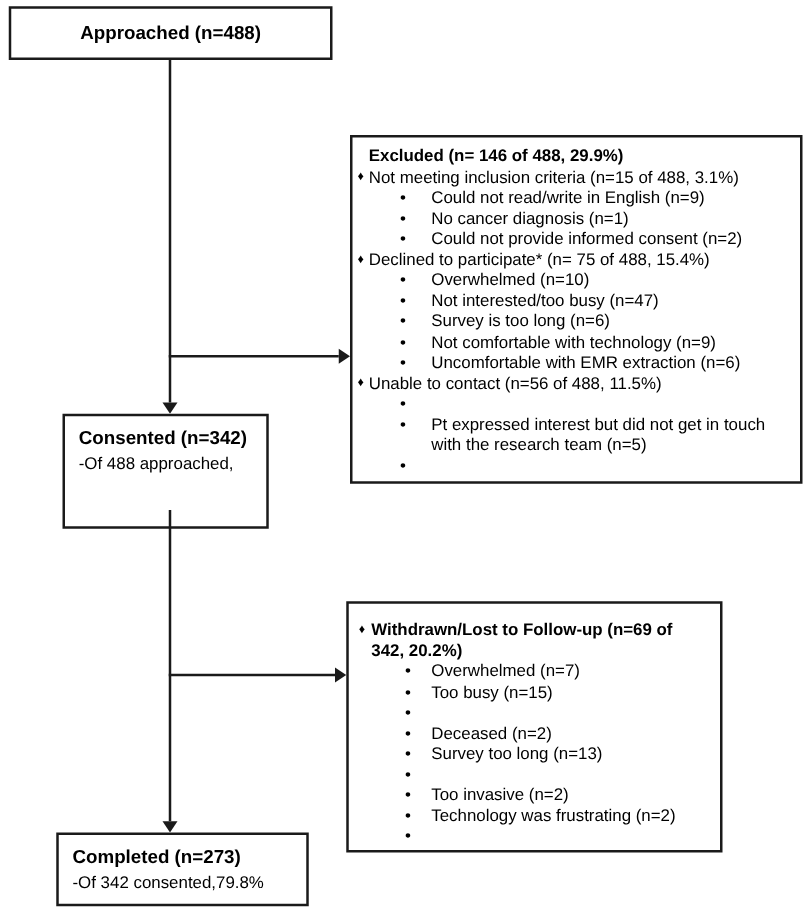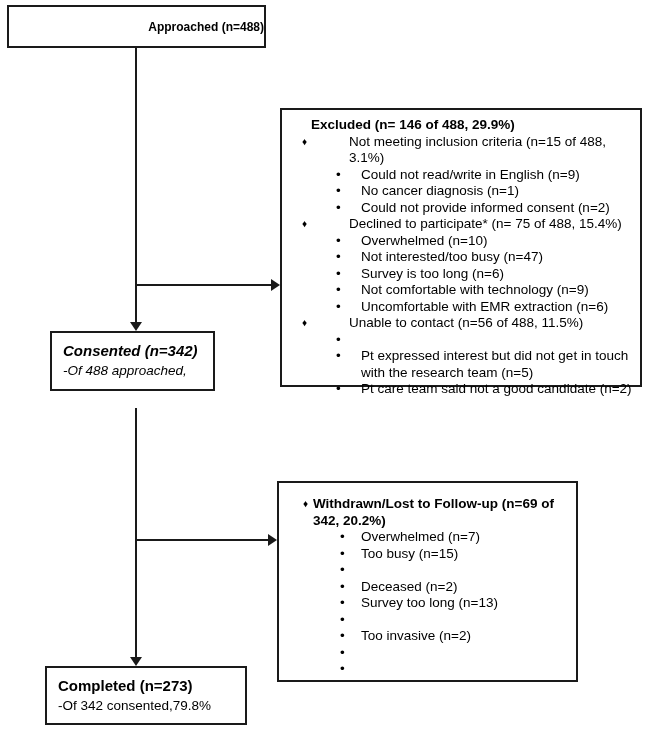--- a/index.html
+++ b/index.html
@@ -19,53 +19,53 @@
   .box {
     position: absolute;
     box-sizing: border-box;
     border: 2px solid #1a1a1a;
     background: #ffffff;
   }
   
   .node-center {
     display: flex;
     align-items: center;
-    justify-content: flex-end;
-    font-weight: bold;
-    font-size: 12px;
+    justify-content: center;
+    font-weight: bold;
+    font-size: 15px;
   }
   .node-left {
     font-size: 13.5px;
     line-height: 19px;
     padding: 8px 6px 0 11px;
   }
   .node-left .t {
     font-weight: bold;
     font-size: 15px;
     line-height: 20px;
   }
   
   .listbox {
     font-size: 13.5px;
     line-height: 16.5px;
-    padding: 7px 8px 0 20px;
+    padding: 7px 8px 0 4px;
   }
   .lb-title {
     font-weight: bold;
     padding-left: 9px;
   }
   .l1 { display: flex; }
   .l1 .b {
     flex: none;
     width: 9px;
     font-size: 10px;
     line-height: 16.5px;
     text-align: left;
   }
-  .l1 .t { flex: 1; margin-left: 38px; }
+  .l1 .t { flex: 1; }
   .l2 { display: flex; padding-left: 34px; }
   .l2 .b {
     flex: none;
     width: 25px;
     line-height: 16.5px;
   }
   .l2 .t { flex: 1; }
   
   .w1 { display: flex; padding-left: 4px; }
   .w1 .b {
@@ -170,25 +170,24 @@
     </div>
     <div class="l2">
       <span class="b">•</span>
     </div>
     <div class="l2">
       <span class="b">•</span>
       <span class="t">Pt expressed interest but did not get in touch with the research team (n=5)</span>
     </div>
     <div class="l2">
       <span class="b">•</span>
-      <span class="t">Pt care team said not a good candidate (n=2)</span>
-    </div>
-  </div>
-
-  <div class="box node-left" style="left:50px; top:331px; width:165px; height:60px;font-style:italic;">
+    </div>
+  </div>
+
+  <div class="box node-left" style="left:50px; top:331px; width:165px; height:92px;">
     <div class="t">Consented (n=342)</div>
     <div>-Of 488 approached,</div>
   </div>
 
   <div class="vline" style="left:135px; top:408px; height:249px;"></div>
   <div class="arrow-down" style="left:130px; top:657px;"></div>
 
   <div class="hline" style="left:135px; top:539px; width:133px;"></div>
   <div class="arrow-right" style="left:268px; top:534px;"></div>
 
@@ -218,20 +217,21 @@
     </div>
     <div class="w2">
       <span class="b">•</span>
     </div>
     <div class="w2">
       <span class="b">•</span>
       <span class="t">Too invasive (n=2)</span>
     </div>
     <div class="w2">
       <span class="b">•</span>
+      <span class="t">Technology was frustrating (n=2)</span>
     </div>
     <div class="w2">
       <span class="b">•</span>
     </div>
   </div>
 
   <div class="box node-left" style="left:45px; top:666px; width:202px; height:59px;">
     <div class="t">Completed (n=273)</div>
     <div>-Of 342 consented,79.8%</div>
   </div>

